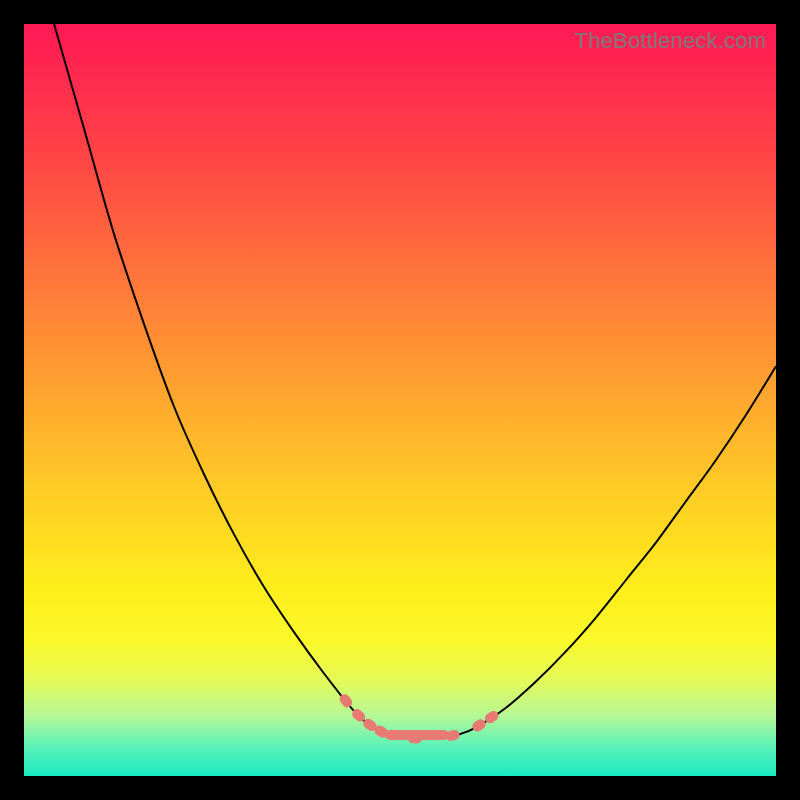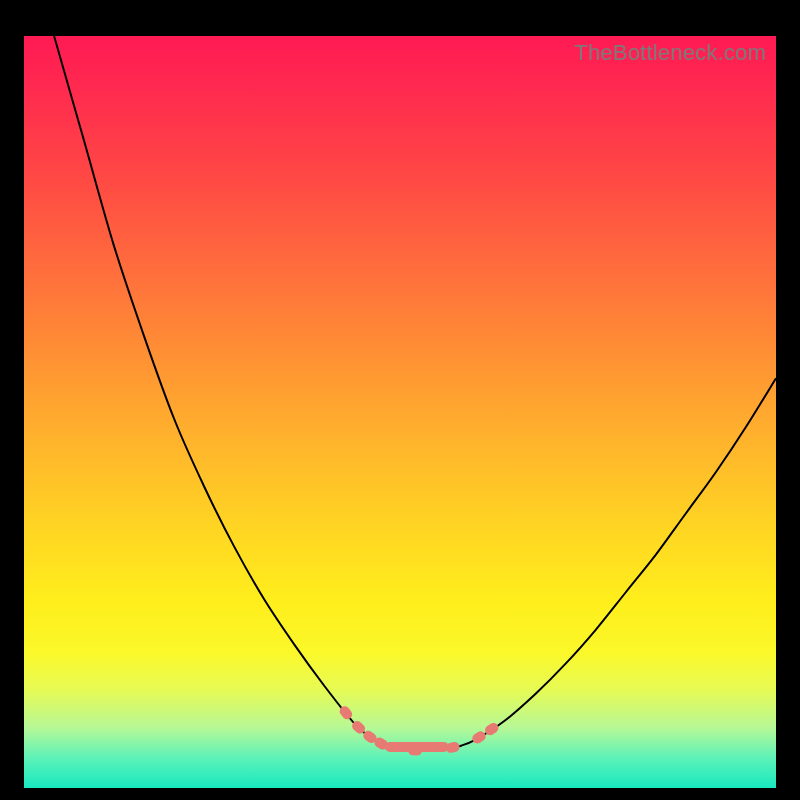--- a/index.html
+++ b/index.html
@@ -7,21 +7,21 @@
     padding: 0;
     width: 800px;
     height: 800px;
     background: #000;
     font-family: Arial, Helvetica, sans-serif;
     overflow: hidden;
   }
   .frame {
     position: absolute;
     left: 24px;
-    top: 36px;
+    top: 24px;
     width: 752px;
     height: 752px;
     background: #000;
   }
   .plot-area {
     position: absolute;
     left: 0;
     top: 0;
     width: 752px;
     height: 752px;

